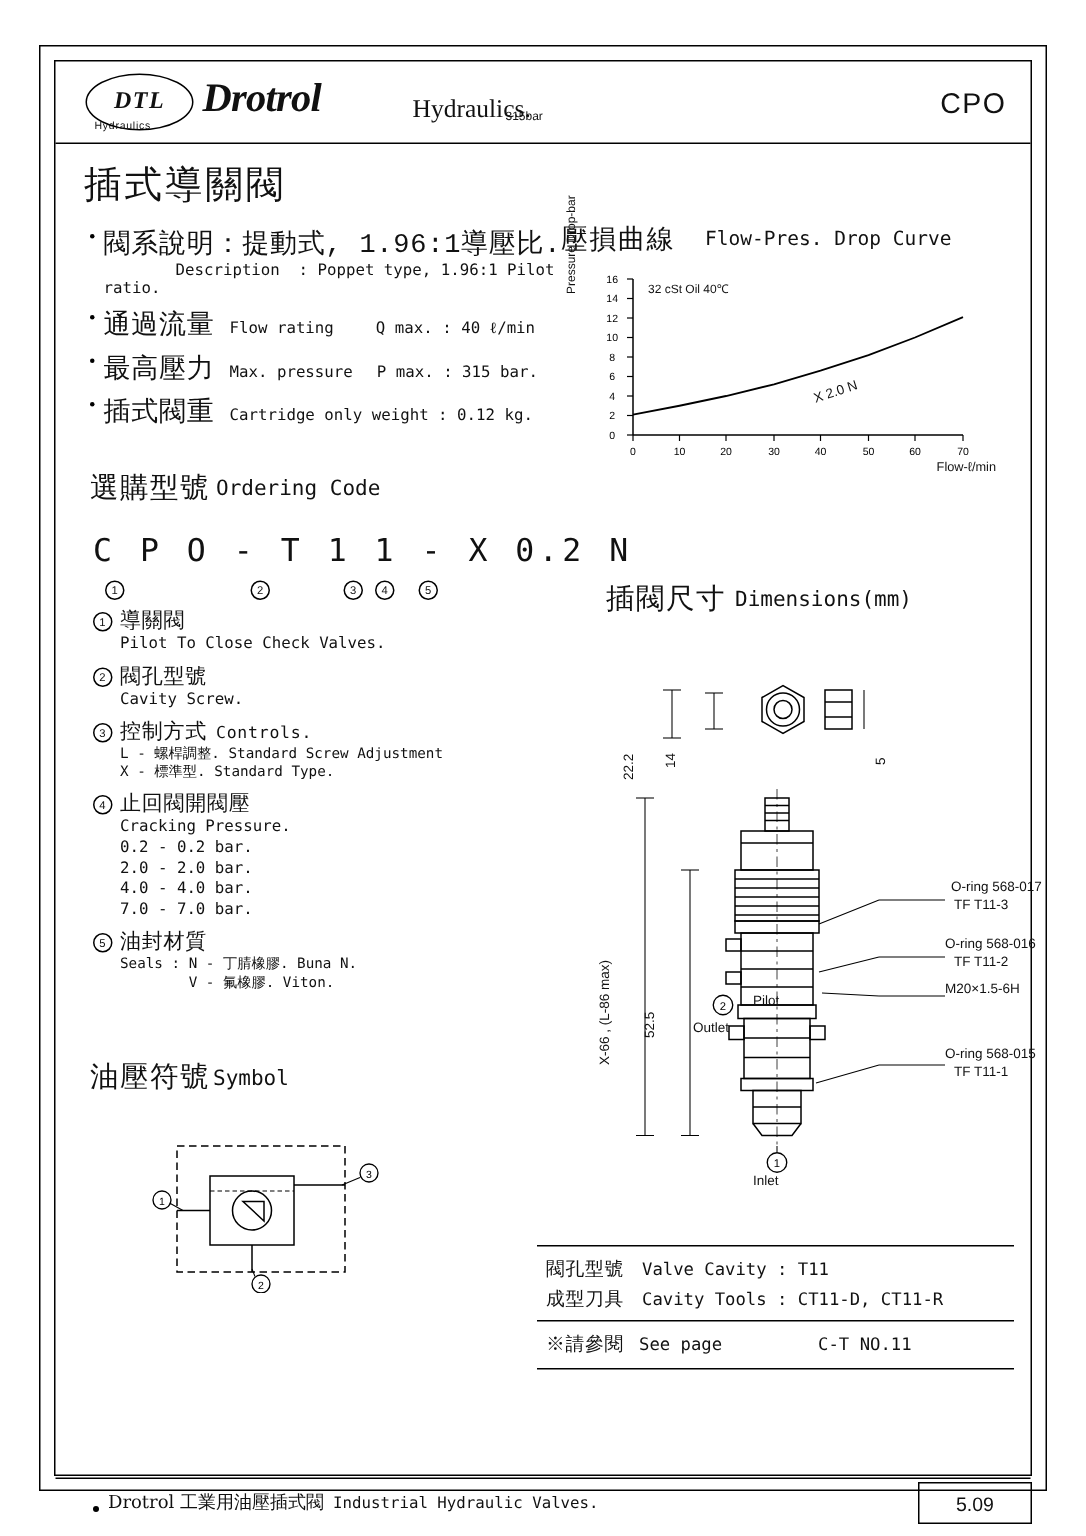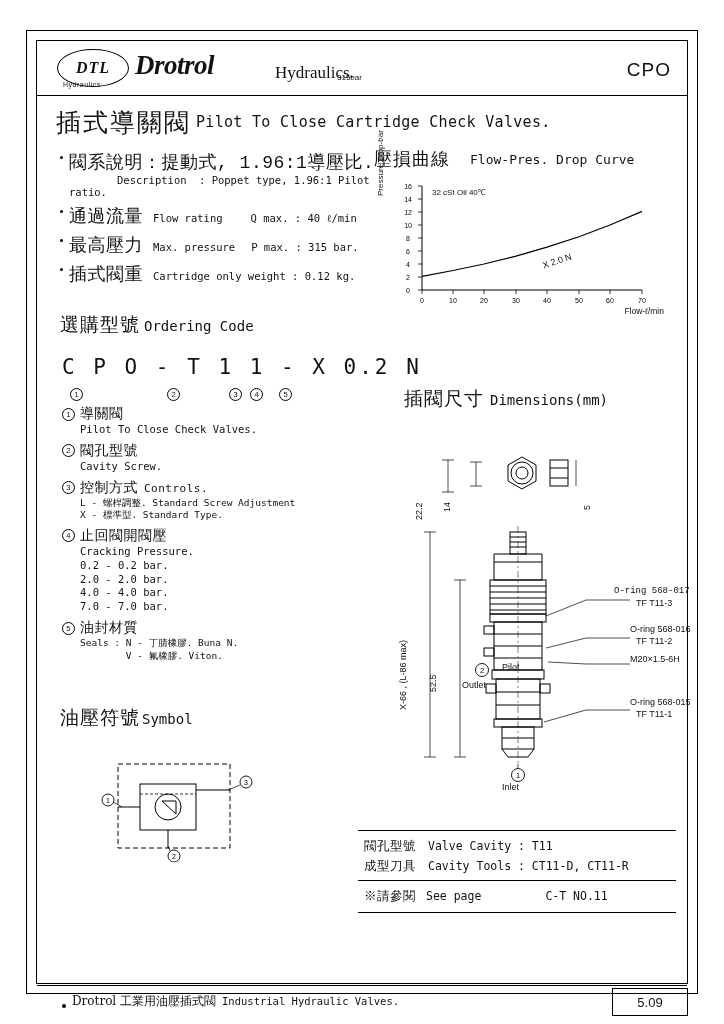--- a/index.html
+++ b/index.html
@@ -232,21 +232,20 @@
       <span>DTL</span>
     </div>
     <div class="logo-sub">Hydraulics</div>
     <div class="brand">Drotrol</div>
     <div class="brand-sub">Hydraulics.</div>
     <div class="pressure-note">315bar</div>
     <div class="code-top">CPO</div>
   </div>
 
   <div class="title-cn">插式導關閥</div>
-  <div class="title-en">Pilot To Close Cartridge Check Valves.</div>
 
   <div class="spec-block">
 
     <div class="spec-row">
       <span class="bullet"></span>
       <span class="spec-cn">閥系說明：提動式, 1.96:1導壓比.</span>
       <div class="spec-sub">
         <span style="display:inline-block;width:82px;padding-left:48px;">Description</span><span>:  Poppet type, 1.96:1 Pilot ratio.</span>
       </div>
     </div>
@@ -513,21 +512,21 @@
     
     <div class="dim-txt rot" style="left:24px; top:100px;">22.2</div>
     <div class="dim-txt rot" style="left:52px; top:92px;">14</div>
     <div class="dim-txt rot" style="left:192px; top:90px;">5</div>
     <div class="dim-txt rot" style="left:8px; top:290px;">X-66 , (L-86 max)</div>
     <div class="dim-txt rot" style="left:38px; top:272px;">52.5</div>
     <div class="dim-txt" style="left:112px; top:242px;">Pilot</div>
     <div class="dim-txt" style="left:72px; top:260px;">Outlet</div>
     <div class="dim-txt" style="left:112px; top:362px;">Inlet</div>
 
-    <div class="dim-txt" style="left:224px; top:166px;font-family:Liberation Mono, monospace;">O-ring 568-017</div>
+    <div class="dim-txt" style="left:244px; top:166px;">O-ring 568-017</div>
     <div class="dim-txt" style="left:246px; top:178px;">TF T11-3</div>
     <div class="dim-txt" style="left:240px; top:204px;">O-ring 568-016</div>
     <div class="dim-txt" style="left:246px; top:216px;">TF T11-2</div>
     <div class="dim-txt" style="left:240px; top:234px;">M20×1.5-6H</div>
     <div class="dim-txt" style="left:240px; top:277px;">O-ring 568-015</div>
     <div class="dim-txt" style="left:246px; top:289px;">TF T11-1</div>
   </div>
 
   <div class="cav-box">
     <div class="cav-line" style="top:0px;"></div>

